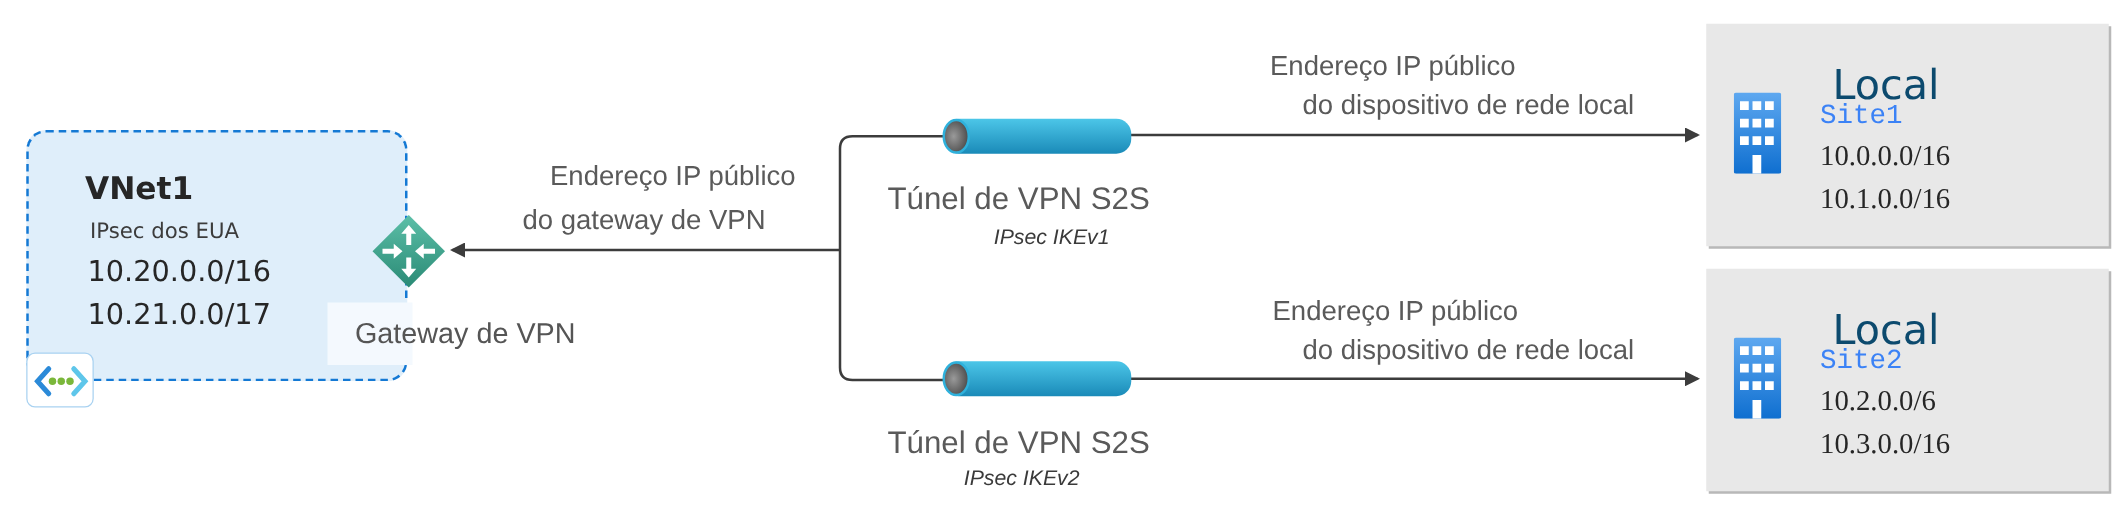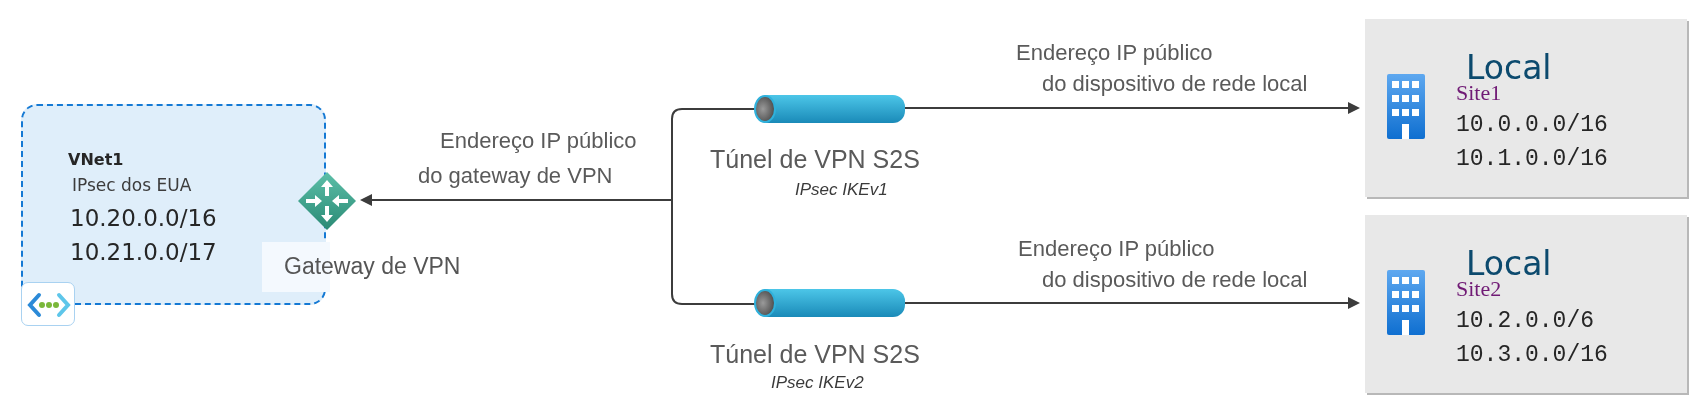--- a/index.html
+++ b/index.html
@@ -4,37 +4,37 @@
 <style>
   html, body { margin:0; padding:0; background:#ffffff; }
   body { width:1697px; height:409px; position:relative; overflow:hidden;
          font-family:"Liberation Sans", sans-serif; color:#595959; }
   .abs { position:absolute; }
   svg.wires { position:absolute; left:0; top:0; }
 
   
   .vnet { left:21px; top:104px; width:305px; height:201px; background:#dfeefa;
           border:2px dashed #1479d4; border-radius:16px; box-sizing:border-box; }
-  .vnet-title { left:68px; top:150px; font-size:16px; font-weight:bold; color:#262626;
+  .vnet-title { left:68px; top:136px; font-size:25px; font-weight:bold; color:#262626;
                 font-family:"DejaVu Sans", sans-serif; }
   .vnet-region { left:72px; top:175px; font-size:17px; color:#3c3c3c; font-family:"DejaVu Sans", sans-serif; }
   .vnet-cidr { left:70px; font-size:23px; color:#262626; font-family:"DejaVu Sans", sans-serif;text-align:right; }
   .vnet-icon { left:21px; top:282px; width:54px; height:44px; background:#ffffff;
                border:1px solid #a9d2f1; border-radius:7px; box-sizing:border-box; }
 
   .gw-label-bg { left:262px; top:242px; width:68px; height:50px; background:#f4f9fe; }
   .gw-label { left:284px; top:253px; font-size:23px; color:#555; }
 
   .label { font-size:22px; color:#5a5a5a; white-space:nowrap; }
   .small { font-size:17px; color:#3a3a3a; white-space:nowrap;font-style:italic; }
 
   .site { width:322px; height:178px; background:#e8e8e8; box-shadow:2px 2px 0 #b8b8b8; }
   .site-title { font-size:33px; color:#0c4a6e; font-family:"DejaVu Sans", sans-serif; }
-  .site-name { font-size:22px; color:#701a75; font-family:Liberation Serif, serif; }
-  .site-cidr { font-size:23px; color:#262626; font-family:Liberation Mono, monospace; }
+  .site-name { font-size:22px; color:#3b82f6; font-family:Liberation Mono, monospace; }
+  .site-cidr { font-size:23px; color:#262626; font-family:Liberation Serif, serif; }
 </style>
 </head>
 <body>
 
 <svg class="wires" width="1697" height="409">
   <defs>
     <marker id="arrow" markerWidth="12" markerHeight="12" refX="10" refY="6" orient="auto" markerUnits="userSpaceOnUse">
       <path d="M0,0 L12,6 L0,12 Z" fill="#3c3c3c"></path>
     </marker>
     <linearGradient id="tubeGrad" x1="0" y1="0" x2="0" y2="1">

